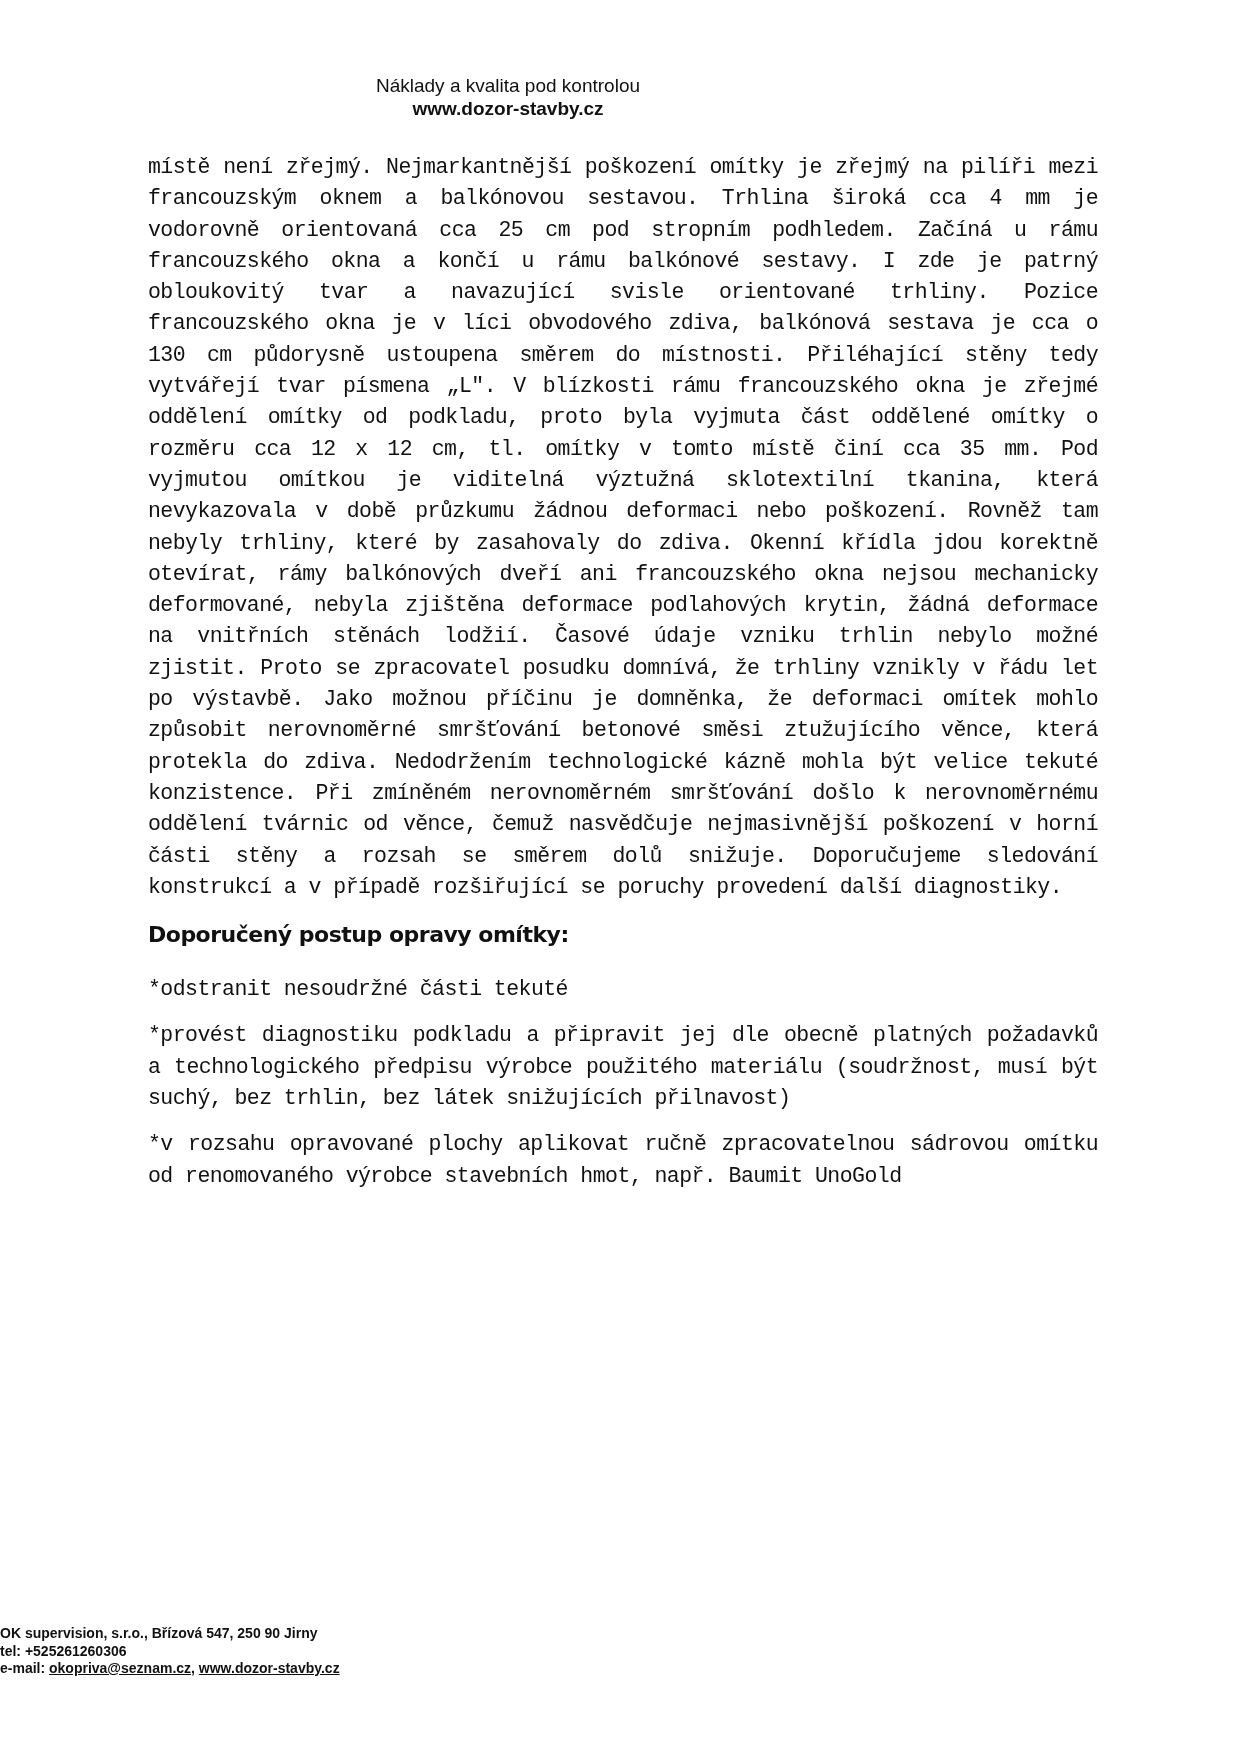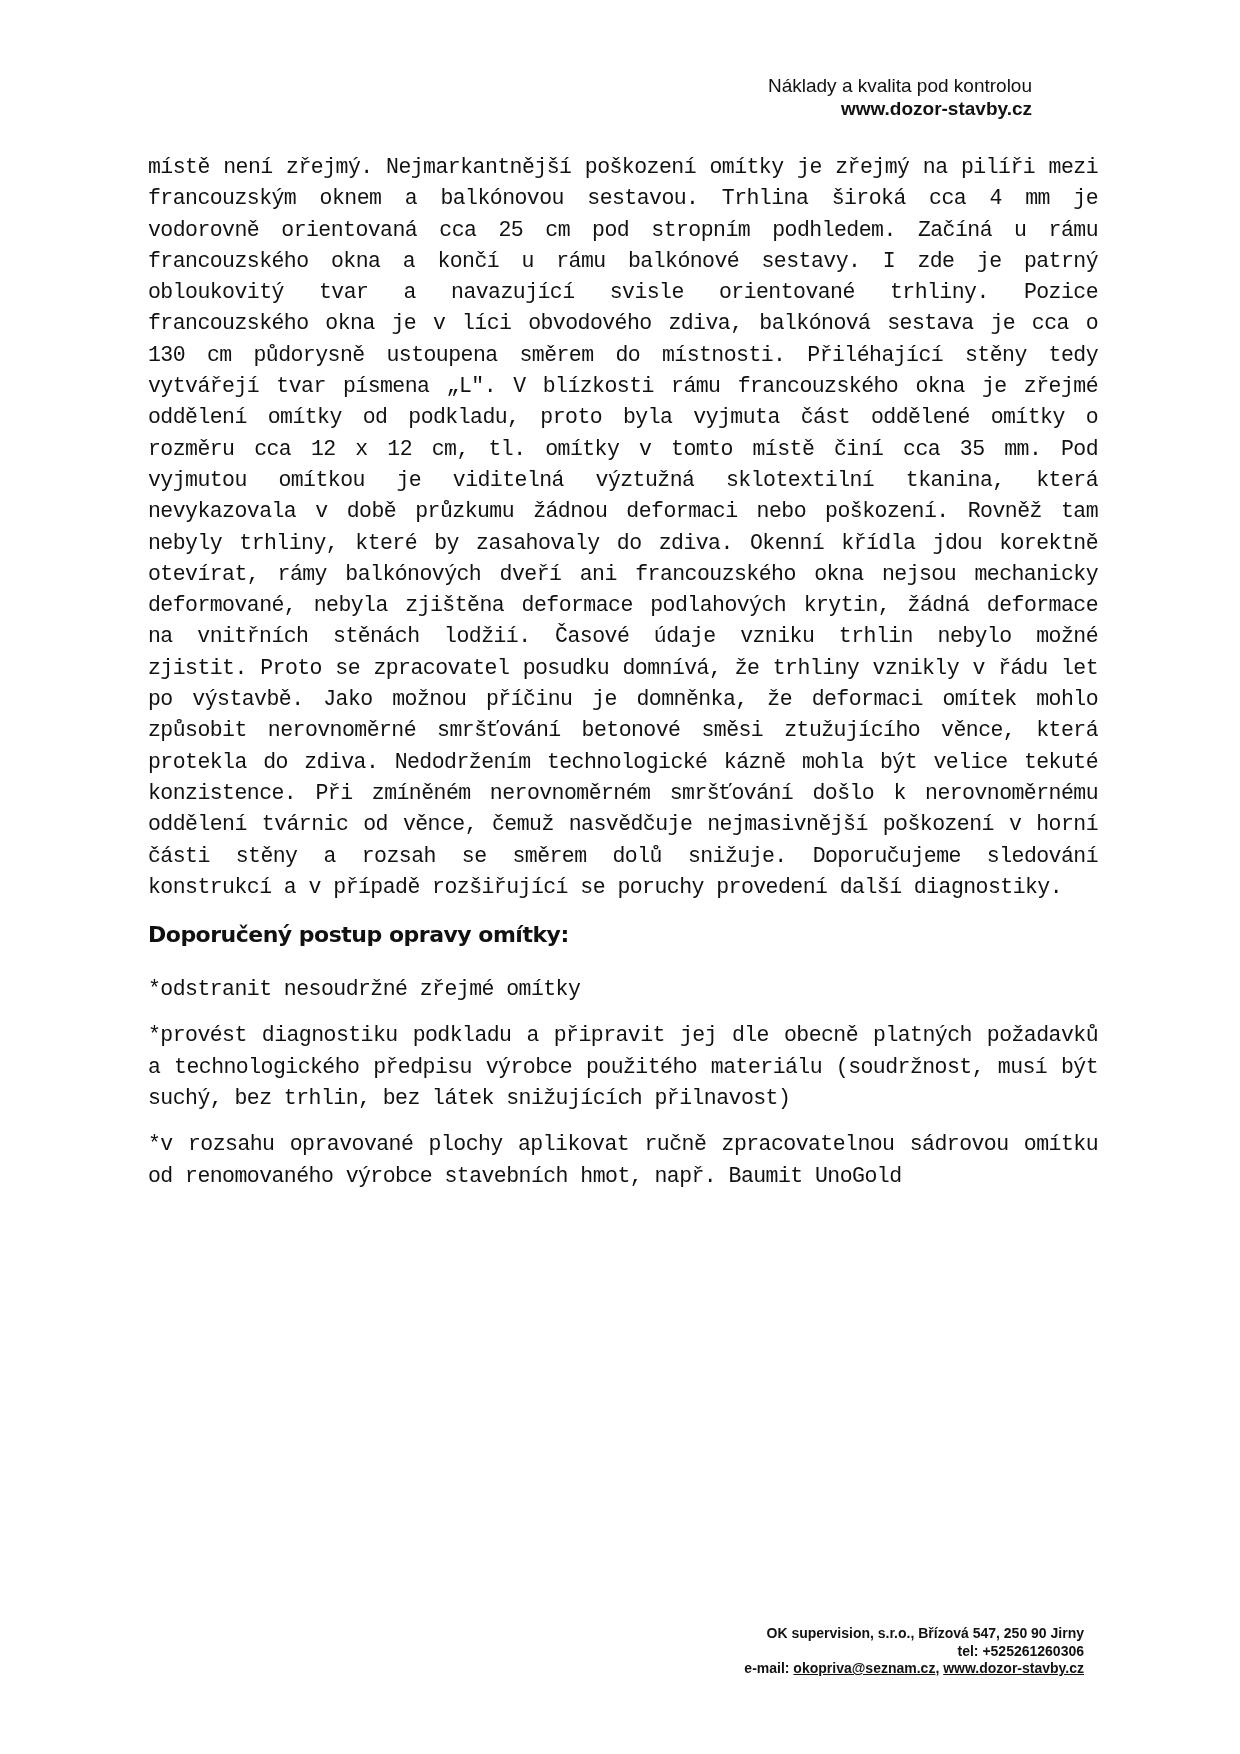--- a/index.html
+++ b/index.html
@@ -10,23 +10,23 @@
     body {
       width: 1240px;
       height: 1754px;
       position: relative;
       overflow: hidden;
       color: #111111;
     }
     .page-header {
       position: absolute;
       top: 74px;
-      left: 16px;
+      left: 0;
       width: 1016px;
-      text-align: right;
+      text-align: center;
       font-family: "Liberation Sans", sans-serif;
       font-size: 19px;
       line-height: 23px;
       color: #111;
     }
     .page-header .site {
       font-weight: bold;
     }
     .content {
       position: absolute;
@@ -60,21 +60,21 @@
       margin-bottom: 15px;
     }
     .content .step.last-step {
       padding-left: 8px;
     }
     .page-footer {
       position: absolute;
       top: 1625px;
       left: 0;
       width: 1084px;
-      text-align: right;
+      text-align: left;
       font-family: "Liberation Sans", sans-serif;
       font-weight: bold;
       font-size: 14px;
       line-height: 17.5px;
       color: #111;
     }
     .page-footer a {
       color: #111;
     }
   </style>
@@ -85,21 +85,21 @@
   <div>Náklady a kvalita pod kontrolou</div>
   <div class="site">www.dozor-stavby.cz</div>
 </div>
 
 <div class="content">
   <p class="body-para">místě není zřejmý. Nejmarkantnější poškození omítky je zřejmý na pilíři mezi francouzským oknem a balkónovou sestavou. Trhlina široká cca 4 mm je vodorovně orientovaná cca 25 cm pod stropním podhledem. Začíná u rámu francouzského okna a končí u rámu balkónové sestavy. I zde je patrný obloukovitý tvar a navazující svisle orientované trhliny.  Pozice francouzského okna je v líci obvodového zdiva, balkónová sestava je cca o 130 cm půdorysně ustoupena směrem do místnosti. Přiléhající stěny tedy vytvářejí tvar písmena „L". V blízkosti rámu francouzského okna je zřejmé oddělení omítky od podkladu, proto byla vyjmuta část oddělené omítky o rozměru cca 12 x 12 cm, tl. omítky v tomto místě činí cca 35 mm. Pod vyjmutou omítkou je viditelná výztužná sklotextilní tkanina, která nevykazovala v době průzkumu žádnou deformaci nebo poškození. Rovněž tam nebyly trhliny, které by zasahovaly do zdiva. Okenní křídla jdou korektně otevírat, rámy balkónových dveří ani francouzského okna nejsou mechanicky deformované, nebyla zjištěna deformace podlahových krytin, žádná deformace na vnitřních stěnách lodžií. Časové údaje vzniku trhlin nebylo možné zjistit. Proto se zpracovatel posudku domnívá, že trhliny vznikly v řádu let po výstavbě. Jako možnou příčinu je domněnka, že deformaci omítek mohlo způsobit nerovnoměrné smršťování betonové směsi ztužujícího věnce, která protekla do zdiva. Nedodržením technologické kázně mohla být velice tekuté konzistence. Při zmíněném nerovnoměrném smršťování došlo k nerovnoměrnému oddělení tvárnic od věnce, čemuž nasvědčuje nejmasivnější poškození v horní části stěny a rozsah se směrem dolů snižuje. Doporučujeme sledování konstrukcí a v případě rozšiřující se poruchy provedení další diagnostiky.</p>
 
   <h2>Doporučený postup opravy omítky:</h2>
 
   <div>
-    <p class="step">*odstranit nesoudržné zřejmé omítky</p>
+    <p class="step">*odstranit nesoudržné části tekuté</p>
     <p class="step body-para">*provést diagnostiku podkladu a připravit jej dle obecně platných požadavků a technologického předpisu výrobce použitého materiálu (soudržnost, musí být suchý, bez trhlin, bez látek snižujících přilnavost)</p>
     <p class="step body-para">*v rozsahu opravované plochy aplikovat ručně zpracovatelnou sádrovou omítku od renomovaného výrobce stavebních hmot, např. Baumit UnoGold</p>
   </div>
 </div>
 
 <div class="page-footer">
   <div>OK supervision, s.r.o., Břízová 547,  250 90  Jirny</div>
   <div>tel: +525261260306</div>
   <div>
     <span>e-mail: </span><a href="okopriva@seznam.cz">okopriva@seznam.cz</a><span>, </span><a href="www.dozor-stavby.cz">www.dozor-stavby.cz</a>

